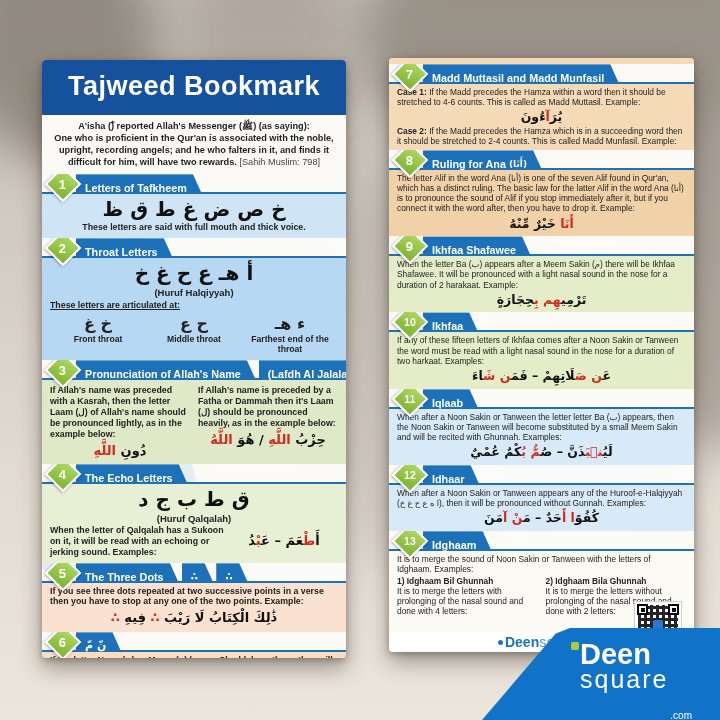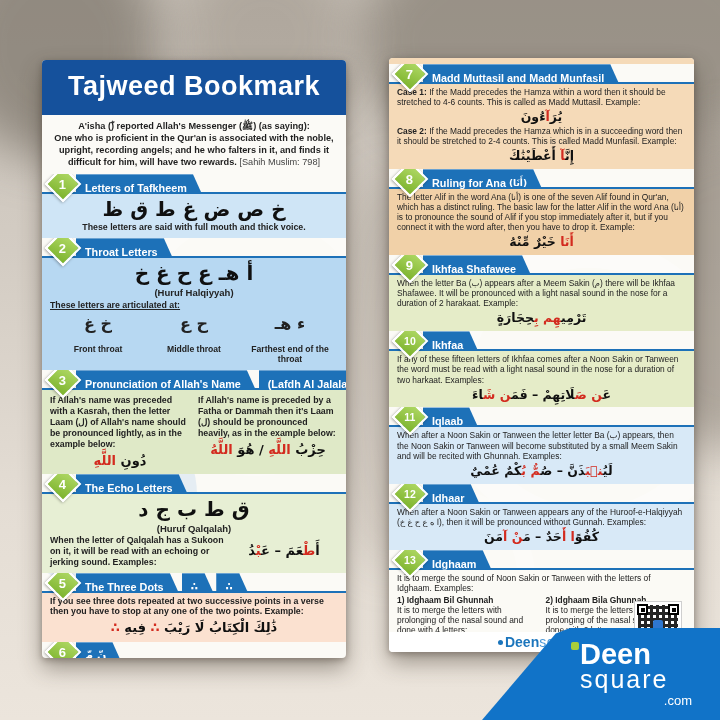--- a/index.html
+++ b/index.html
@@ -65,21 +65,21 @@
   .bg-g1{background:#dfe9c7;}  .bg-g2{background:#e7efd4;}
   .bg-p1{background:#fbe1d0;}  .bg-p2{background:#f9dcc2;}
   .bg-t1{background:#f5dab8;}  .bg-t2{background:#f1d1a8;}
   .bg-g3{background:#e5ecc8;}  .bg-bl{background:#d8e9f7;}
   .bg-w{background:#fbfaf5;}
   .rc-top{height:6px;background:#f5dab8;}
 
   .cols{display:flex;text-align:center;margin-top:3px;}
   .cols>div{flex:1;}
   .col-ar{font-family:"DejaVu Sans",sans-serif;font-size:16px;font-weight:bold;direction:rtl;}
-  .col-lab{font-weight:bold;font-size:8.6px;line-height:1.15;margin-top:11px;}
+  .col-lab{font-weight:bold;font-size:8.6px;line-height:1.15;margin-top:1px;}
 
   .twocol{display:flex;gap:8px;margin-top:2px;}
   .twocol>div{flex:1;}
   .s4row{display:flex;align-items:center;gap:2px;}
   .s4row .txt{flex:1;}
   .s4row .ar-ex{flex:0 0 108px;margin-top:0;}
 
   .idg-head{font-weight:bold;}
 
   .rc-footer{height:20px;background:#fff;display:flex;align-items:center;justify-content:center;}
@@ -97,21 +97,21 @@
   .qf::after{content:"";position:absolute;inset:1.5px;background:#000;}
   .qf.tl{left:2px;top:2px;} .qf.tr{right:2px;top:2px;} .qf.bl{left:2px;bottom:2px;}
   .qc{position:absolute;left:18px;top:18px;width:10px;height:10px;background:#2e77d0;border-radius:2px;}
 
   .corner-badge{position:absolute;right:0;bottom:0;width:238px;height:92px;z-index:20;
     background:#1173c8;clip-path:polygon(0 100%,31% 6%,37% 0,100% 0,100% 100%);}
   .cb-inner{padding:13px 0 0 98px;color:#fff;}
   .cb-deen{font-size:29px;font-weight:bold;line-height:.95;position:relative;display:inline-block;}
   .cb-dot{position:absolute;left:-9px;top:1px;width:8px;height:8px;background:#a9ce3a;border-radius:2px;}
   .cb-square{font-size:25px;letter-spacing:2px;line-height:1;margin-top:-2px;font-weight:normal;}
-  .cb-com{font-size:13px;width:112px;text-align:right;margin-top:1px;}
+  .cb-com{font-size:10px;width:112px;text-align:right;margin-top:18px;}
 </style>
 </head>
 <body>
 
 <div id="stage">
   <div class="blob b1"></div>
   <div class="blob b2"></div>
   <div class="blob b3"></div>
   <div class="blob b4"></div>
   <div class="blob b5"></div>
@@ -284,21 +284,20 @@
             </div>
           </div>
         <div class="diamond">
             <span>7</span>
           </div>
       </div>
       <div class="s-body bg-t1">
         <div><span class="b">Case 1:</span> <span>If the Madd precedes the Hamza within a word then it should be stretched to 4-6 counts. This is called as Madd Muttasil. Example:</span></div>
         <div class="ar-ex">يُرَ<span class="red">آ</span>ءُونَ</div>
         <div><span class="b">Case 2:</span> <span>If the Madd precedes the Hamza which is in a succeeding word then it should be stretched to 2-4 counts. This is called Madd Munfasil. Example:</span></div>
-        <div class="ar-ex">إِنَّ<span class="red">آ</span> أَعْطَيْنَٰكَ</div>
       </div>
     </div>
 
     <div class="sec">
       <div class="sec-head">
         <div class="hline"></div>
         <div class="ribbons">
             <div class="ribbon">
               <span>Ruling for Ana</span>
               <span class="ttl-ar">(أَنَا)</span>

